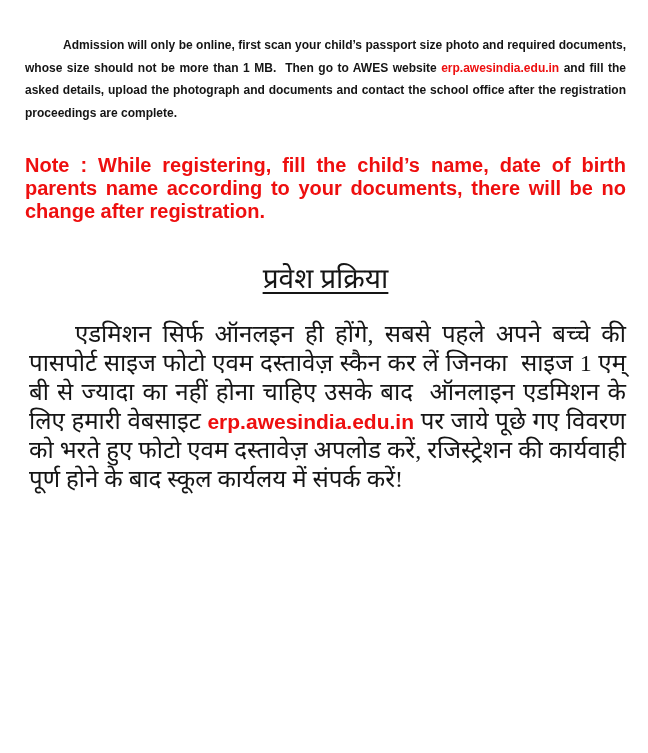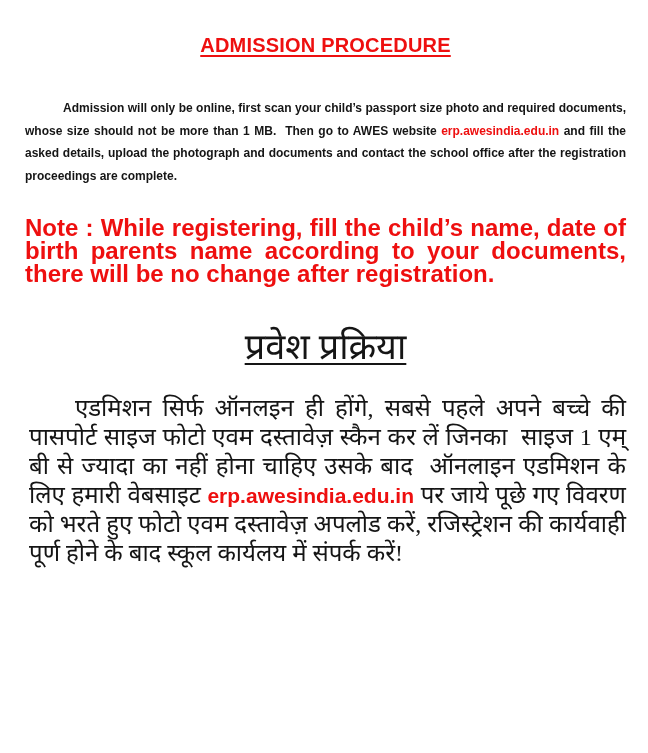--- a/index.html
+++ b/index.html
@@ -33,36 +33,36 @@
     font-size: 12px;
     line-height: 22.6px;
     font-weight: bold;
     text-align: justify;
     text-indent: 38px;
     white-space: pre-wrap;
     color: #151515;
   }
   .en-note {
     margin: 0 0 36px 0;
-    font-size: 24px;
+    font-size: 20px;
     line-height: 22.6px;
     font-weight: bold;
     text-align: justify;
     text-indent: 0;
     white-space: pre-wrap;
     color: #ee0f0f;
   }
   .url-red {
     color: #ee0f0f;
   }
   .hi-heading {
     margin: 0 0 24px 0;
     text-align: center;
     font-family: "Liberation Serif", serif;
-    font-size: 36px;
+    font-size: 28px;
     font-weight: normal;
     color: #151515;
     text-decoration: underline;
     text-decoration-thickness: 2px;
     text-underline-offset: 4px;
   }
   .hi-para {
     margin: 0 0 18px 4px;
     font-family: "Liberation Serif", serif;
     font-size: 24px;
@@ -86,21 +86,20 @@
     text-indent: 0;
     white-space: pre-wrap;
     color: #ee0f0f;
   }
 </style>
 </head>
 <body>
 
 <div class="page">
 
-  <h1 class="doc-title">ADMISSION PROCEDURE</h1>
 
   <p class="en-para"><span>Admission will only be online, first scan your child’s passport size photo and required documents, whose size should not be more than 1 MB.  Then go to AWES website </span><span class="url-red">erp.awesindia.edu.in</span><span> and fill the asked details, upload the photograph and documents and contact the school office after the registration proceedings are complete.</span></p>
 
   <p class="en-note">Note : While registering, fill the child’s name, date of birth parents name according to your documents, there will be no change after registration.</p>
 
   <h2 class="hi-heading" lang="hi">प्रवेश प्रक्रिया</h2>
 
   <p class="hi-para" lang="hi"><span>एडमिशन सिर्फ ऑनलइन ही होंगे, सबसे पहले अपने बच्चे की पासपोर्ट साइज फोटो एवम दस्तावेज़ स्कैन कर लें जिनका  साइज 1 एम् बी से ज्यादा का नहीं होना चाहिए उसके बाद  ऑनलाइन एडमिशन के लिए हमारी वेबसाइट </span><span class="url-red">erp.awesindia.edu.in</span><span> पर जाये पूछे गए विवरण को भरते हुए फोटो एवम दस्तावेज़ अपलोड करें, रजिस्ट्रेशन की कार्यवाही पूर्ण होने के बाद स्कूल कार्यलय में संपर्क करें!</span></p>
 
 

